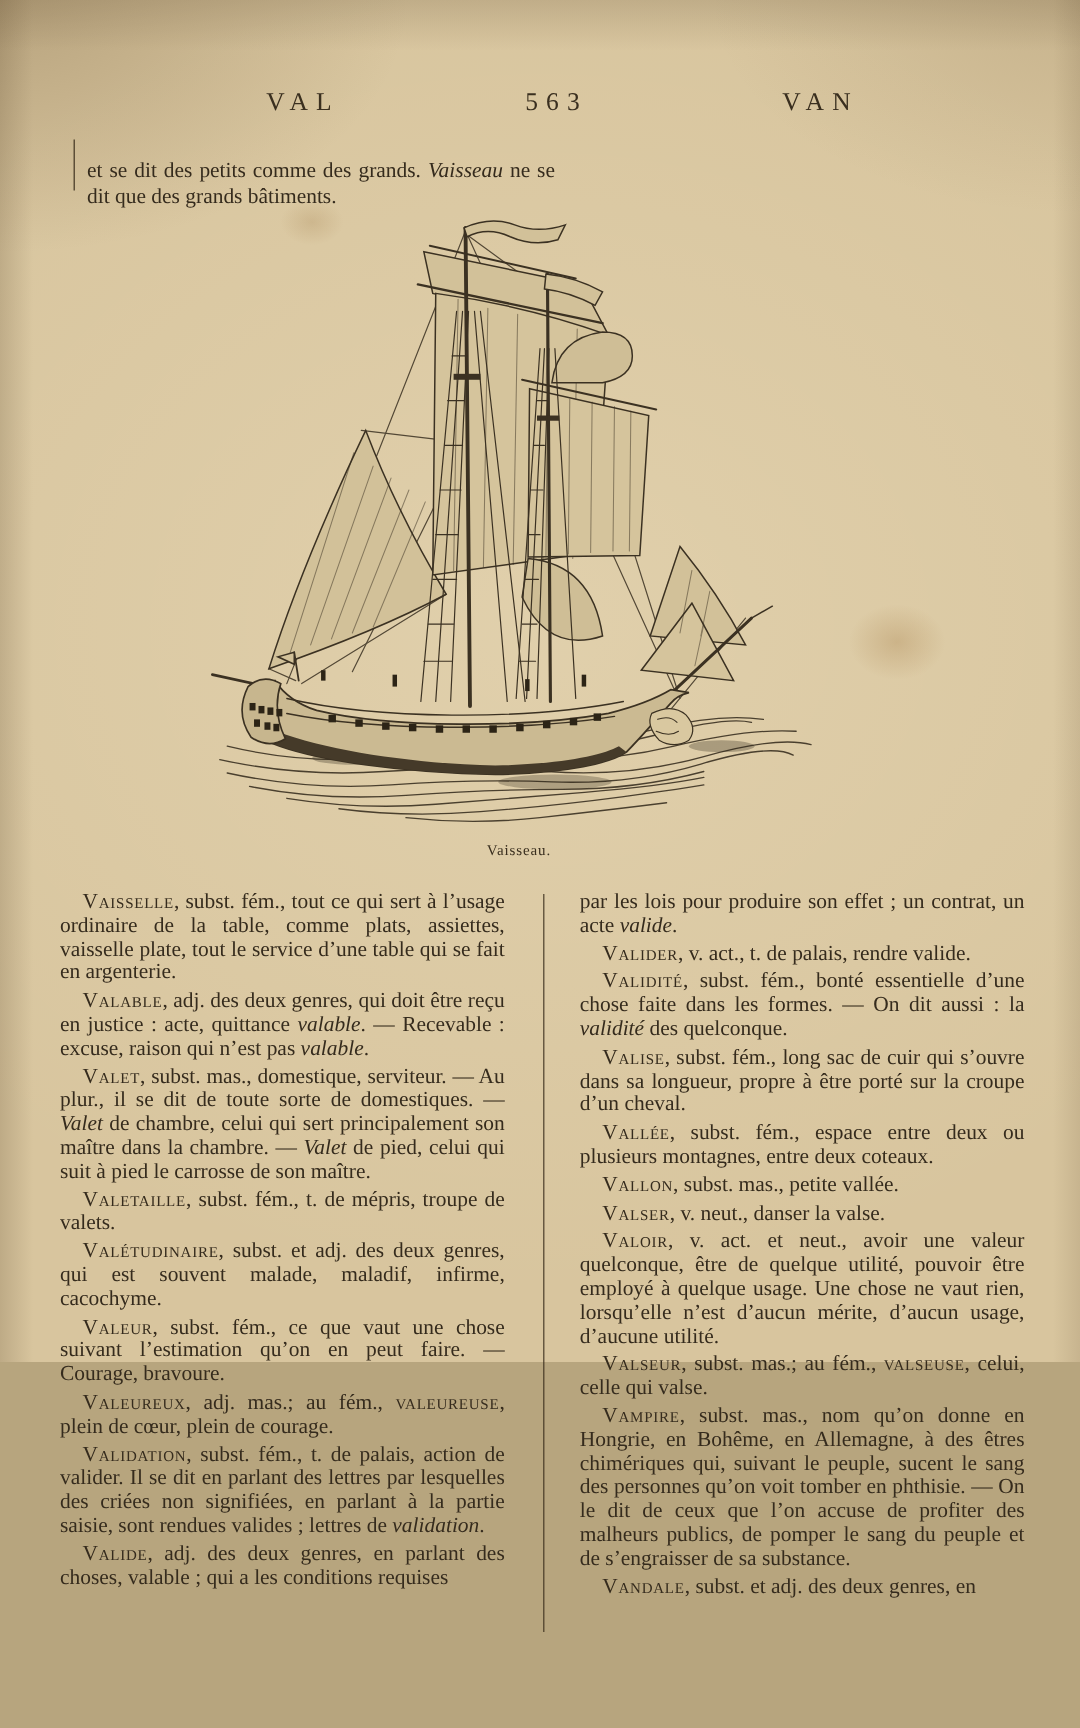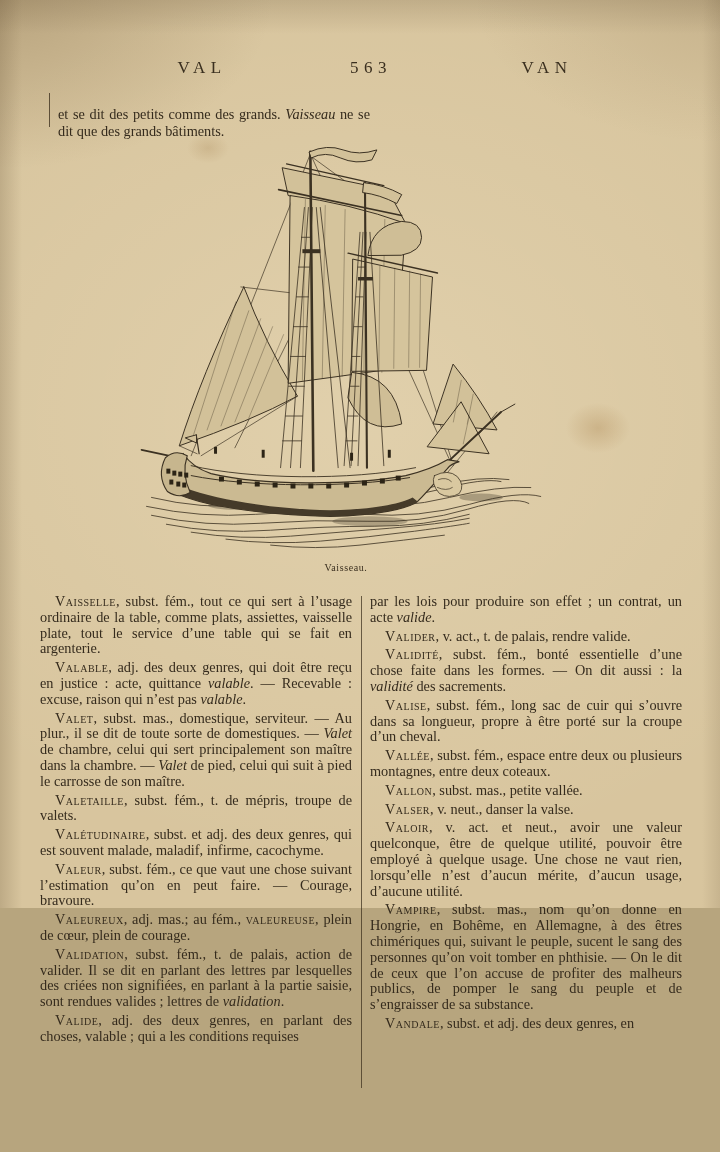--- a/index.html
+++ b/index.html
@@ -33,21 +33,21 @@
   .rh-right{left:547px;}
   
   .intro{position:absolute;top:92px;left:40px;width:643px;display:flex;align-items:flex-start;}
   .intro .icol{width:312px;font-size:14.3px;line-height:17px;text-align:justify;}
   .intro-divider{width:0;border-left:1.6px solid rgba(60,48,30,.78);height:34px;margin:1px 8px 0 9px;}
   
   .ship-figure{position:absolute;top:138px;left:50px;width:620px;height:422px;margin:0;}
   .ship-figure svg{display:block;width:620px;height:422px;}
   .caption{position:absolute;top:562px;left:40px;width:612px;text-align:center;font-size:10px;letter-spacing:.06em;color:#3a2f1f;}
   
-  .columns{position:absolute;top:594px;left:40px;width:643px;display:flex;align-items:stretch;}
+  .columns{position:absolute;top:594px;left:40px;width:643px;display:flex;align-items:stretch;gap:16px;}
   .dcol{width:312px;font-size:14.3px;line-height:15.8px;text-align:justify;}
   .col-divider{width:0;border-left:1.3px solid rgba(58,46,28,.72);margin:2px 8px 0 9px;height:492px;}
   .dcol p{margin:0 0 3px 0;text-indent:15px;}
   .dcol p.noind{text-indent:0;}
   .sc{font-variant:small-caps;letter-spacing:.035em;}
   .it{font-style:italic;}
 </style>
 </head>
 <body>
 
@@ -238,24 +238,25 @@
         <p><span class="sc">Valétudinaire</span><span>, subst. et adj. des deux genres, qui est souvent malade, maladif, infirme, cacochyme.</span></p>
         <p><span class="sc">Valeur</span><span>, subst. fém., ce que vaut une chose suivant l’estimation qu’on en peut faire. — Courage, bravoure.</span></p>
         <p><span class="sc">Valeureux</span><span>, adj. mas.; au fém., </span><span class="sc">valeureuse</span><span>, plein de cœur, plein de courage.</span></p>
         <p><span class="sc">Validation</span><span>, subst. fém., t. de palais, action de valider. Il se dit en parlant des lettres par lesquelles des criées non signifiées, en parlant à la partie saisie, sont rendues valides ; lettres de </span><span class="it">validation</span><span>.</span></p>
         <p><span class="sc">Valide</span><span>, adj. des deux genres, en parlant des choses, valable ; qui a les conditions requises</span></p>
       </div>
     <div class="col-divider"></div>
     <div class="dcol">
         <p class="noind"><span>par les lois pour produire son effet ; un contrat, un acte </span><span class="it">valide</span><span>.</span></p>
         <p><span class="sc">Valider</span><span>, v. act., t. de palais, rendre valide.</span></p>
-        <p><span class="sc">Validité</span><span>, subst. fém., bonté essentielle d’une chose faite dans les formes. — On dit aussi : la </span><span class="it">validité</span><span> des sacrements.</span></p>
+        <p><span class="sc">Validité</span><span>, subst. fém., bonté essentielle d’une chose faite dans les formes. — On dit aussi : la </span><span class="it">validité</span><span> des quelconque.</span></p>
         <p><span class="sc">Valise</span><span>, subst. fém., long sac de cuir qui s’ouvre dans sa longueur, propre à être porté sur la croupe d’un cheval.</span></p>
         <p><span class="sc">Vallée</span><span>, subst. fém., espace entre deux ou plusieurs montagnes, entre deux coteaux.</span></p>
         <p><span class="sc">Vallon</span><span>, subst. mas., petite vallée.</span></p>
         <p><span class="sc">Valser</span><span>, v. neut., danser la valse.</span></p>
         <p><span class="sc">Valoir</span><span>, v. act. et neut., avoir une valeur quelconque, être de quelque utilité, pouvoir être employé à quelque usage. Une chose ne vaut rien, lorsqu’elle n’est d’aucun mérite, d’aucun usage, d’aucune utilité.</span></p>
+        <p><span class="sc">Valseur</span><span>, subst. mas.; au fém., </span><span class="sc">valseuse</span><span>, celui, celle qui valse.</span></p>
         <p><span class="sc">Vampire</span><span>, subst. mas., nom qu’on donne en Hongrie, en Bohême, en Allemagne, à des êtres chimériques qui, suivant le peuple, sucent le sang des personnes qu’on voit tomber en phthisie. — On le dit de ceux que l’on accuse de profiter des malheurs publics, de pomper le sang du peuple et de s’engraisser de sa substance.</span></p>
         <p><span class="sc">Vandale</span><span>, subst. et adj. des deux genres, en</span></p>
       </div>
   </div>
 
 </div>
 
 </body></html>

